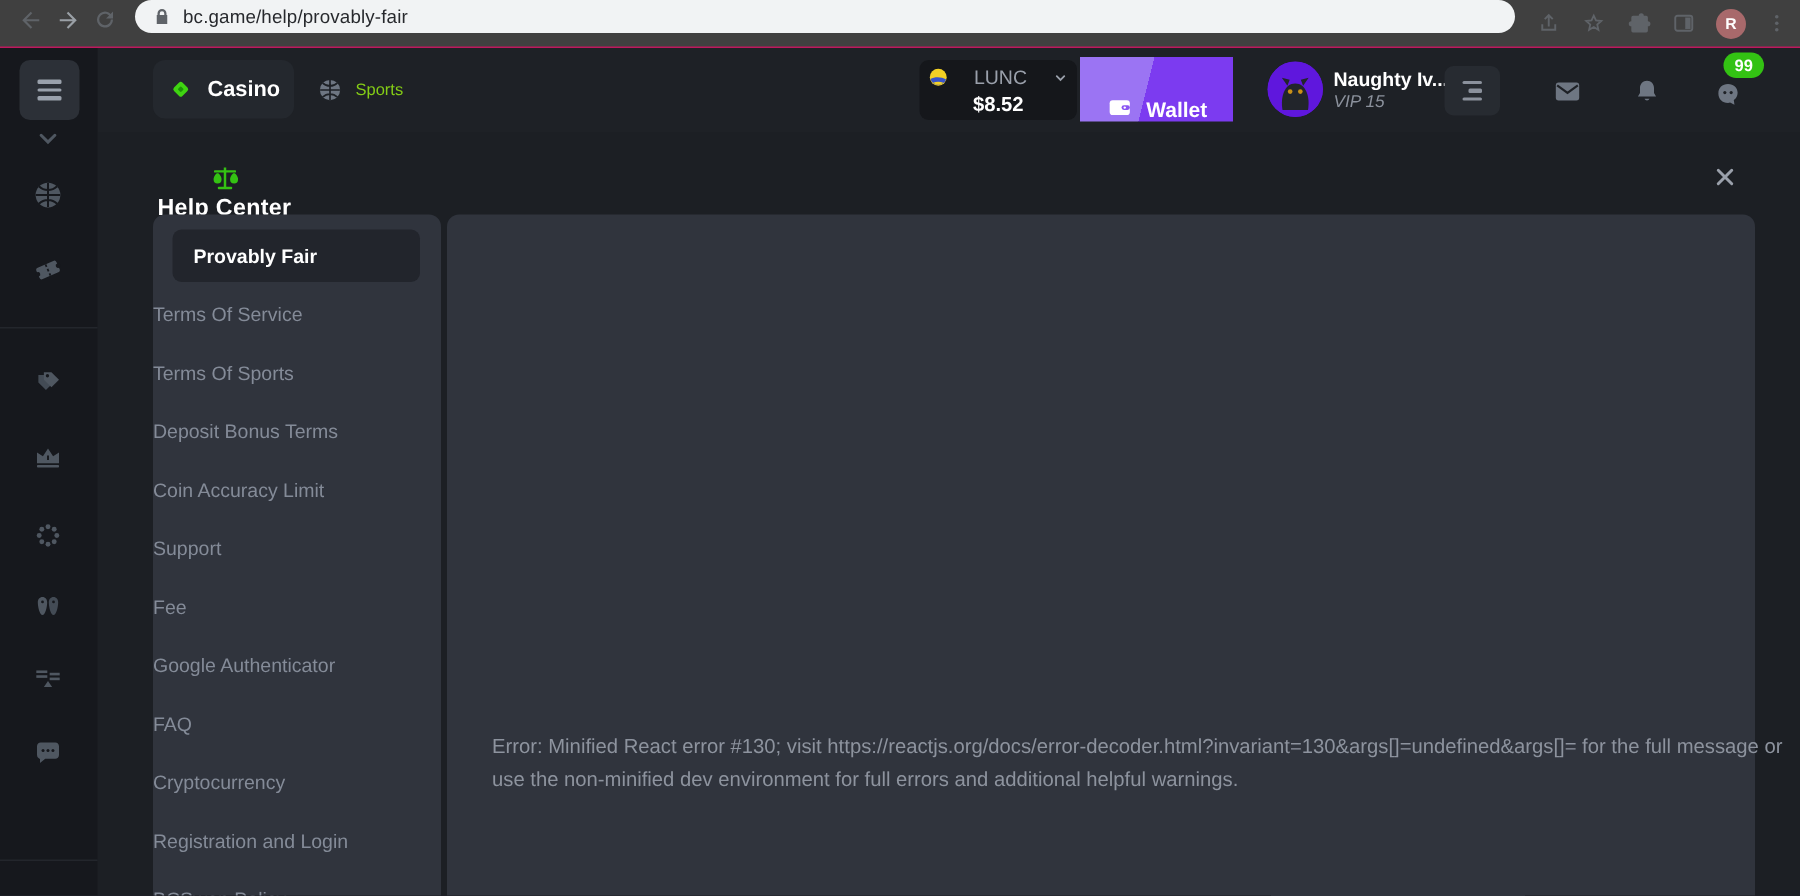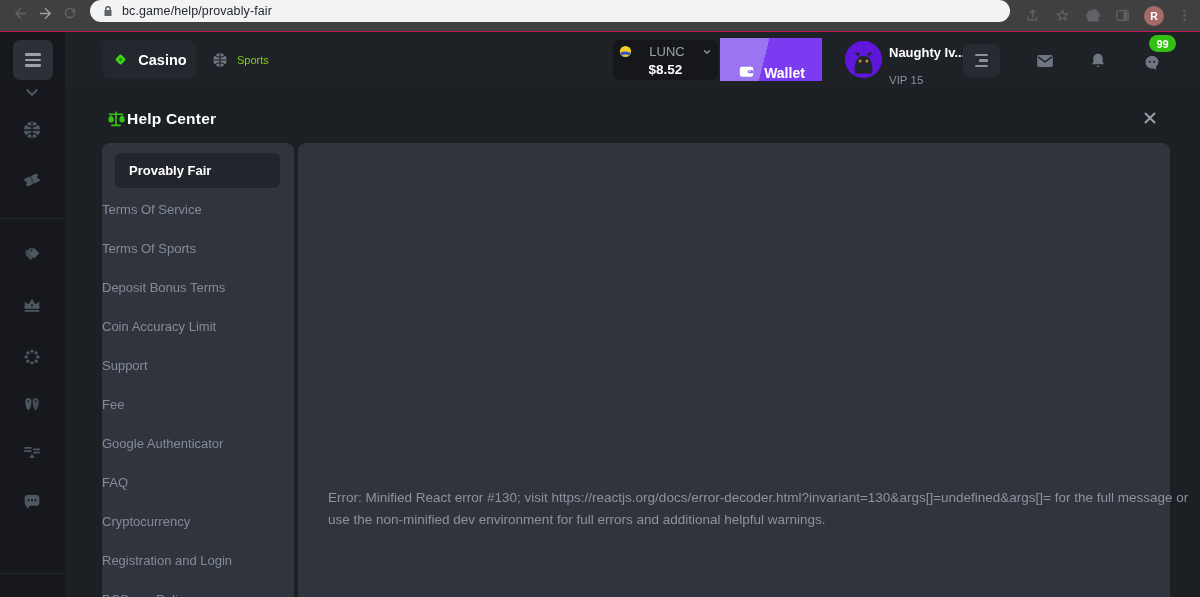--- a/index.html
+++ b/index.html
@@ -44,36 +44,36 @@
 
   .wallet-btn { position:absolute; left:655px; top:6px; width:102px; height:43px; border:none; cursor:pointer;
                 background:linear-gradient(104deg,#9b74f3 0 44%,#7c3bf0 44% 100%);
                 border-radius:0; display:flex; align-items:flex-end; justify-content:center; gap:8px; }
   .wallet-btn span { color:#fff; font-weight:bold; font-size:14px; }
 
   .user-avatar { position:absolute; left:780px; top:9px; width:37px; height:37px; border-radius:50%;
                  background:#5f17dd; overflow:hidden; cursor:pointer; }
   .user-meta { position:absolute; left:824px; top:13px; width:92px; cursor:pointer; }
   .user-meta .name { color:#fff; font-weight:bold; font-size:13px; white-space:nowrap; overflow:hidden; }
-  .user-meta .vip { color:#8b919c; font-size:11.5px; margin-top:14px; }
+  .user-meta .vip { color:#8b919c; font-size:11.5px; margin-top:2px;font-style:italic; }
   .user-list-btn { position:absolute; left:898px; top:12px; width:37px; height:33px; background:#272b31;
                    border-radius:6px; display:flex; flex-direction:column; gap:3px; align-items:center;
                    justify-content:center; cursor:pointer; }
   .user-list-btn i { display:block; height:2.4px; background:#8b919c; border-radius:1px; }
   .user-list-btn i:nth-child(1){width:13px;} .user-list-btn i:nth-child(2){width:9px; align-self:flex-end; margin-right:12px;}
   .user-list-btn i:nth-child(3){width:13px;}
 
   .nav-ico { position:absolute; top:18px; width:22px; height:22px; cursor:pointer; }
   .badge { position:absolute; left:1084px; top:3px; min-width:27px; height:17px; background:#33c213;
            border-radius:9px; color:#fff; font-size:11px; font-weight:bold; display:flex;
            align-items:center; justify-content:center; padding:0 5px; z-index:4; }
 
   
   .overlay { position:absolute; left:65px; top:56px; width:1135px; height:509px; background:#1c1f24; }
-  .hc-head { position:absolute; left:40px; top:20px; display:flex; align-items:center; gap:0; }
+  .hc-head { position:absolute; left:40px; top:20px; display:flex; align-items:center; gap:0;flex-direction:column; }
   .hc-head h1 { color:#fff; font-size:15.5px; font-weight:bold; letter-spacing:.2px; }
   .hc-close { position:absolute; left:1076px; top:21px; width:18px; height:18px; cursor:pointer; }
 
   .menu-panel { position:absolute; left:37px; top:55px; width:192px; bottom:-10px; background:#30343d;
                 border-radius:8px 8px 0 0; padding-top:8px; }
   .menu-item { height:39px; line-height:39px; color:#848b98; font-size:13px;
                cursor:pointer; white-space:nowrap; }
   .menu-item.selected { background:#22252c; border-radius:6px; margin:2px 14px 2px 13px; height:35px;
                         line-height:35px; padding-left:14px; color:#fff; font-weight:bold; }
 

